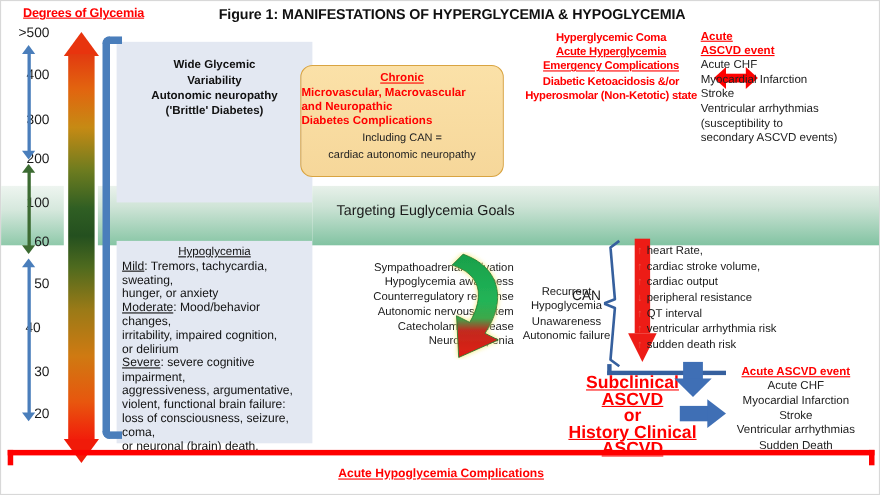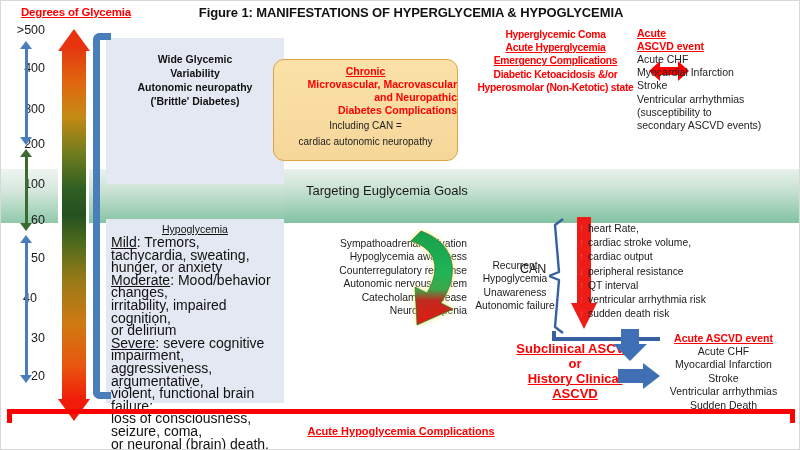--- a/index.html
+++ b/index.html
@@ -93,39 +93,39 @@
   #panel-top .txt{
     font-size:10.5px;font-weight:bold;color:#111;
     text-align:center;line-height:14px;
   }
   #panel-bot{top:218px;height:184px;padding:4px 5px 0 5px;}
   #panel-bot .hd{
     font-size:10.5px;color:#111;text-align:center;
     text-decoration:underline;margin-bottom:1px;
   }
   #panel-bot .ln{
-    font-size:14px;color:#111;line-height:12.6px;
+    font-size:11px;color:#111;line-height:12.6px;
     text-align:left;
   }
   #panel-bot .sev{text-decoration:underline;}
 
   
   #chronic-box{
     left:272px;top:58px;width:185px;height:102px;
     background:linear-gradient(to bottom,#FBE1A8,#F6D79A);
     border:1.6px solid #D9A441;border-radius:11px;
     box-sizing:border-box;padding-top:5px;
   }
   #chronic-box .t1{
     font-size:10.5px;font-weight:bold;color:#FF0000;
     text-align:center;text-decoration:underline;line-height:13px;
   }
   #chronic-box .t2{
     font-size:10.5px;font-weight:bold;color:#FF0000;
-    text-align:right;line-height:13px;
+    text-align:left;line-height:13px;
   }
   #chronic-box .t3{
     font-size:10px;color:#222;text-align:center;line-height:12.5px;margin-top:3px;
   }
 
   
   #emerg{
     left:462px;top:27px;width:185px;
     text-align:center;color:#FF0000;font-weight:bold;
     font-size:10.3px;line-height:13.2px;letter-spacing:-0.25px;
@@ -194,21 +194,21 @@
 
   
   #bdown{left:612px;top:328px;width:34px;height:32px;}
   #bdown .s{position:absolute;left:8px;top:0;width:18px;height:16px;background:#3F6FB5;}
   #bdown .a{position:absolute;left:0;bottom:0;width:0;height:0;border-left:17px solid transparent;border-right:17px solid transparent;border-top:17px solid #3F6FB5;}
   #bright{left:617px;top:362px;width:42px;height:26px;}
   #bright .s{position:absolute;left:0;top:6px;width:26px;height:14px;background:#3F6FB5;}
   #bright .a{position:absolute;right:0;top:0;width:0;height:0;border-top:13px solid transparent;border-bottom:13px solid transparent;border-left:17px solid #3F6FB5;}
 
   
-  #sub-ascvd{left:508px;top:340px;width:132px;text-align:center;font-size:13px;font-weight:bold;color:#FF0000;line-height:15px;}
+  #sub-ascvd{left:508px;top:340px;width:132px;text-align:center;font-size:16px;font-weight:bold;color:#FF0000;line-height:15px;}
   #sub-ascvd .u{text-decoration:underline;}
 
   
   #ascvd-bot{left:645px;top:331px;width:155px;text-align:center;}
   #ascvd-bot .hd{font-size:10.5px;font-weight:bold;color:#FF0000;text-decoration:underline;line-height:13px;}
   #ascvd-bot .ln{font-size:10.5px;color:#222;line-height:13.4px;}
 
   
   #bottom-bar{
     left:6px;top:408px;width:788px;height:14px;

